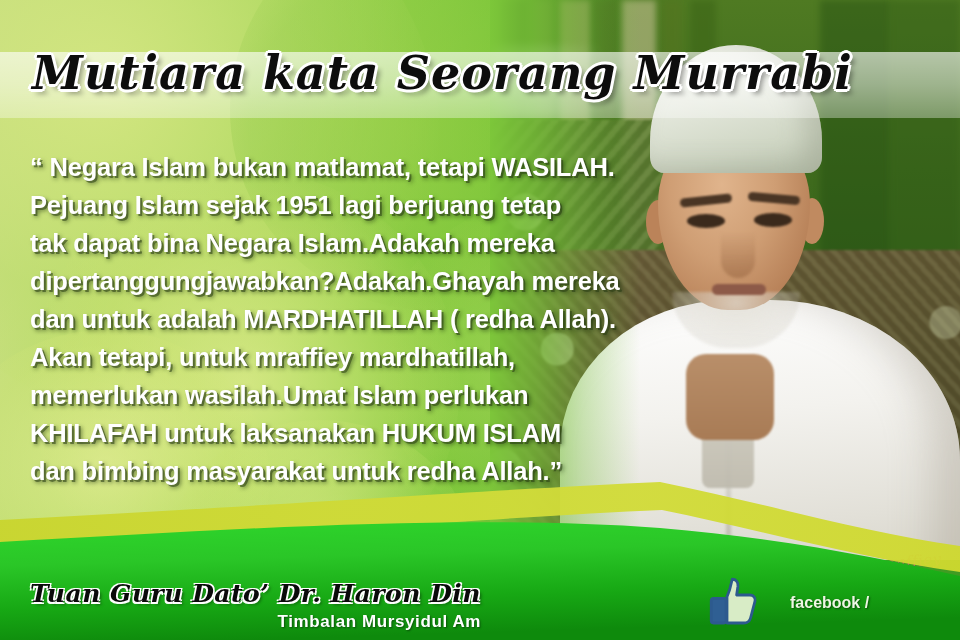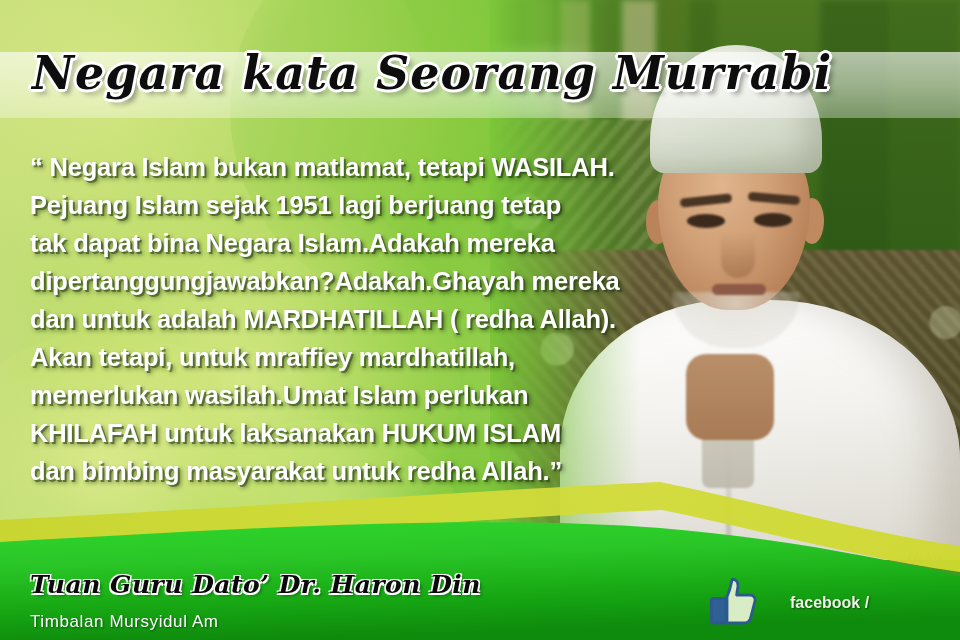--- a/index.html
+++ b/index.html
@@ -332,31 +332,32 @@
     font-family: "DejaVu Serif", serif;
     font-style: italic;
     font-weight: 700;
     font-size: 25px;
     color: #0a0a0a;
     letter-spacing: 0.5px;
     text-shadow:
       -1.5px -1.5px 0 #fff, 1.5px -1.5px 0 #fff,
       -1.5px  1.5px 0 #fff, 1.5px  1.5px 0 #fff,
        3px 3px 3px rgba(0,0,0,0.35);
-    margin-bottom: 12px;
+    margin-bottom: 3px;
     white-space: nowrap;
   }
   .credit-sub {
     font-size: 17px;
-    font-weight: 400;
+    font-weight: 700;
     color: #ffffff;
     line-height: 21px;
     letter-spacing: 0.6px;
     text-shadow: 1px 1px 2px rgba(0,0,0,0.45);
     white-space: nowrap;
+    text-align: right;
   }
 
   
   .fb {
     position: absolute;
     left: 706px; bottom: 10px;
     display: flex;
     align-items: center;
     gap: 28px;
   }
@@ -425,21 +426,21 @@
     <div class="eye-l"></div>
     <div class="eye-r"></div>
     <div class="nose"></div>
     <div class="mouth"></div>
     <div class="cap"></div>
     <div class="photo-streak"></div>
     <div class="photo-fade"></div>
   </div>
 
   <div class="title-band"></div>
-  <div class="title">Negara kata Seorang Murrabi</div>
+  <div class="title">Mutiara kata Seorang Murrabi</div>
 
   <div class="quote">
     <div class="qline">“ Negara Islam bukan matlamat, tetapi WASILAH.</div>
     <div class="qline">Pejuang Islam sejak 1951 lagi berjuang tetap</div>
     <div class="qline">tak dapat bina Negara Islam.Adakah mereka</div>
     <div class="qline">dipertanggungjawabkan?Adakah.Ghayah mereka</div>
     <div class="qline">dan untuk adalah MARDHATILLAH ( redha Allah).</div>
     <div class="qline">Akan tetapi, untuk mraffiey mardhatillah,</div>
     <div class="qline">memerlukan wasilah.Umat Islam perlukan</div>
     <div class="qline">KHILAFAH untuk laksanakan HUKUM ISLAM</div>

